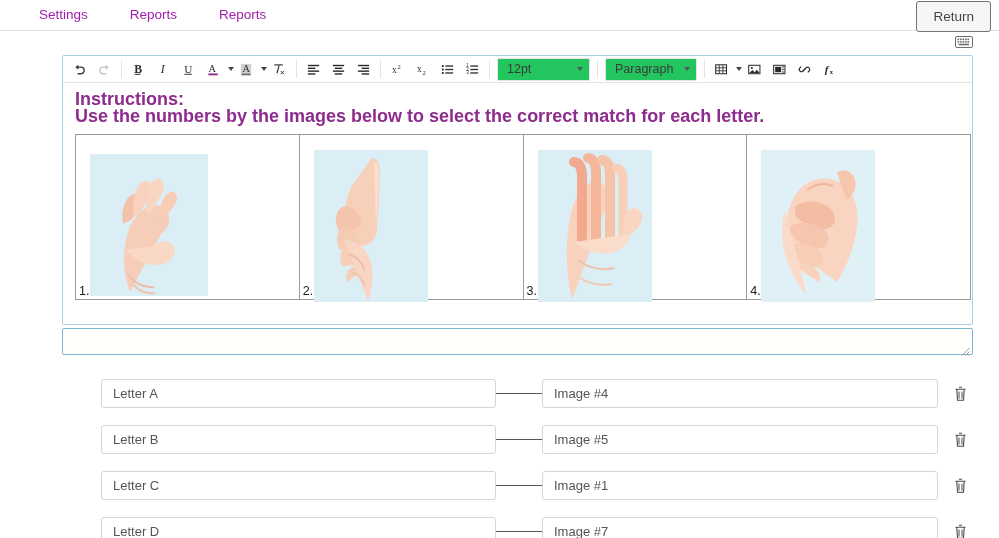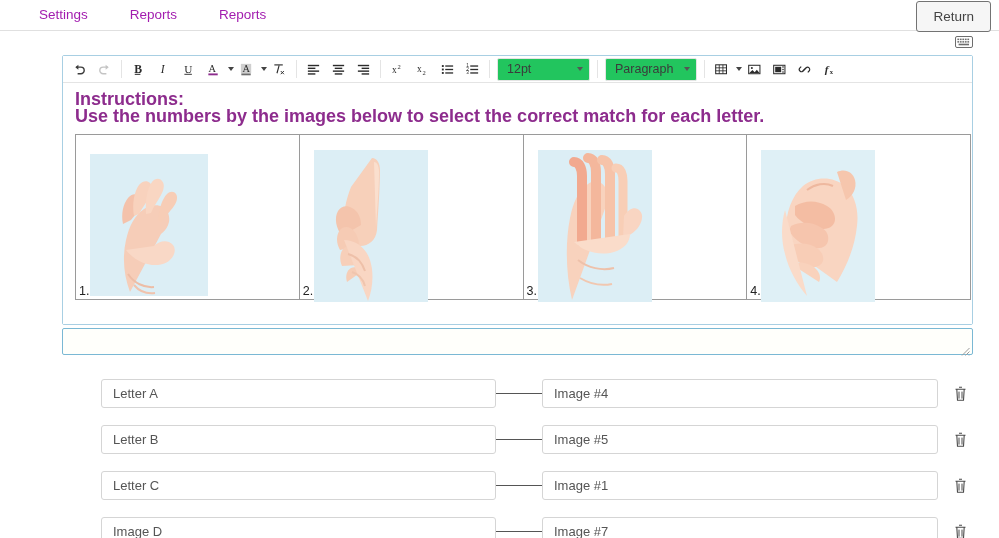--- a/index.html
+++ b/index.html
@@ -593,21 +593,21 @@
       <div class="trash">
         <svg width="15" height="17" viewBox="0 0 15 17">
             <path d="M2.5 4.2h10M6 2.2h3M3.8 4.2l.7 11h6l.7-11" fill="none" stroke="#4a4a4a" stroke-width="1.1"></path>
             <path d="M6 6.6v7M9 6.6v7" stroke="#4a4a4a" stroke-width="1"></path>
           </svg>
       </div>
     </div>
 
     <div class="matchrow">
       <div class="field left">
-        <span>Image  D</span>
+        <span>Letter  D</span>
       </div>
       <div class="connector"></div>
       <div class="field right">
         <span>Image #7</span>
       </div>
       <div class="trash">
         <svg width="15" height="17" viewBox="0 0 15 17">
             <path d="M2.5 4.2h10M6 2.2h3M3.8 4.2l.7 11h6l.7-11" fill="none" stroke="#4a4a4a" stroke-width="1.1"></path>
             <path d="M6 6.6v7M9 6.6v7" stroke="#4a4a4a" stroke-width="1"></path>
           </svg>

